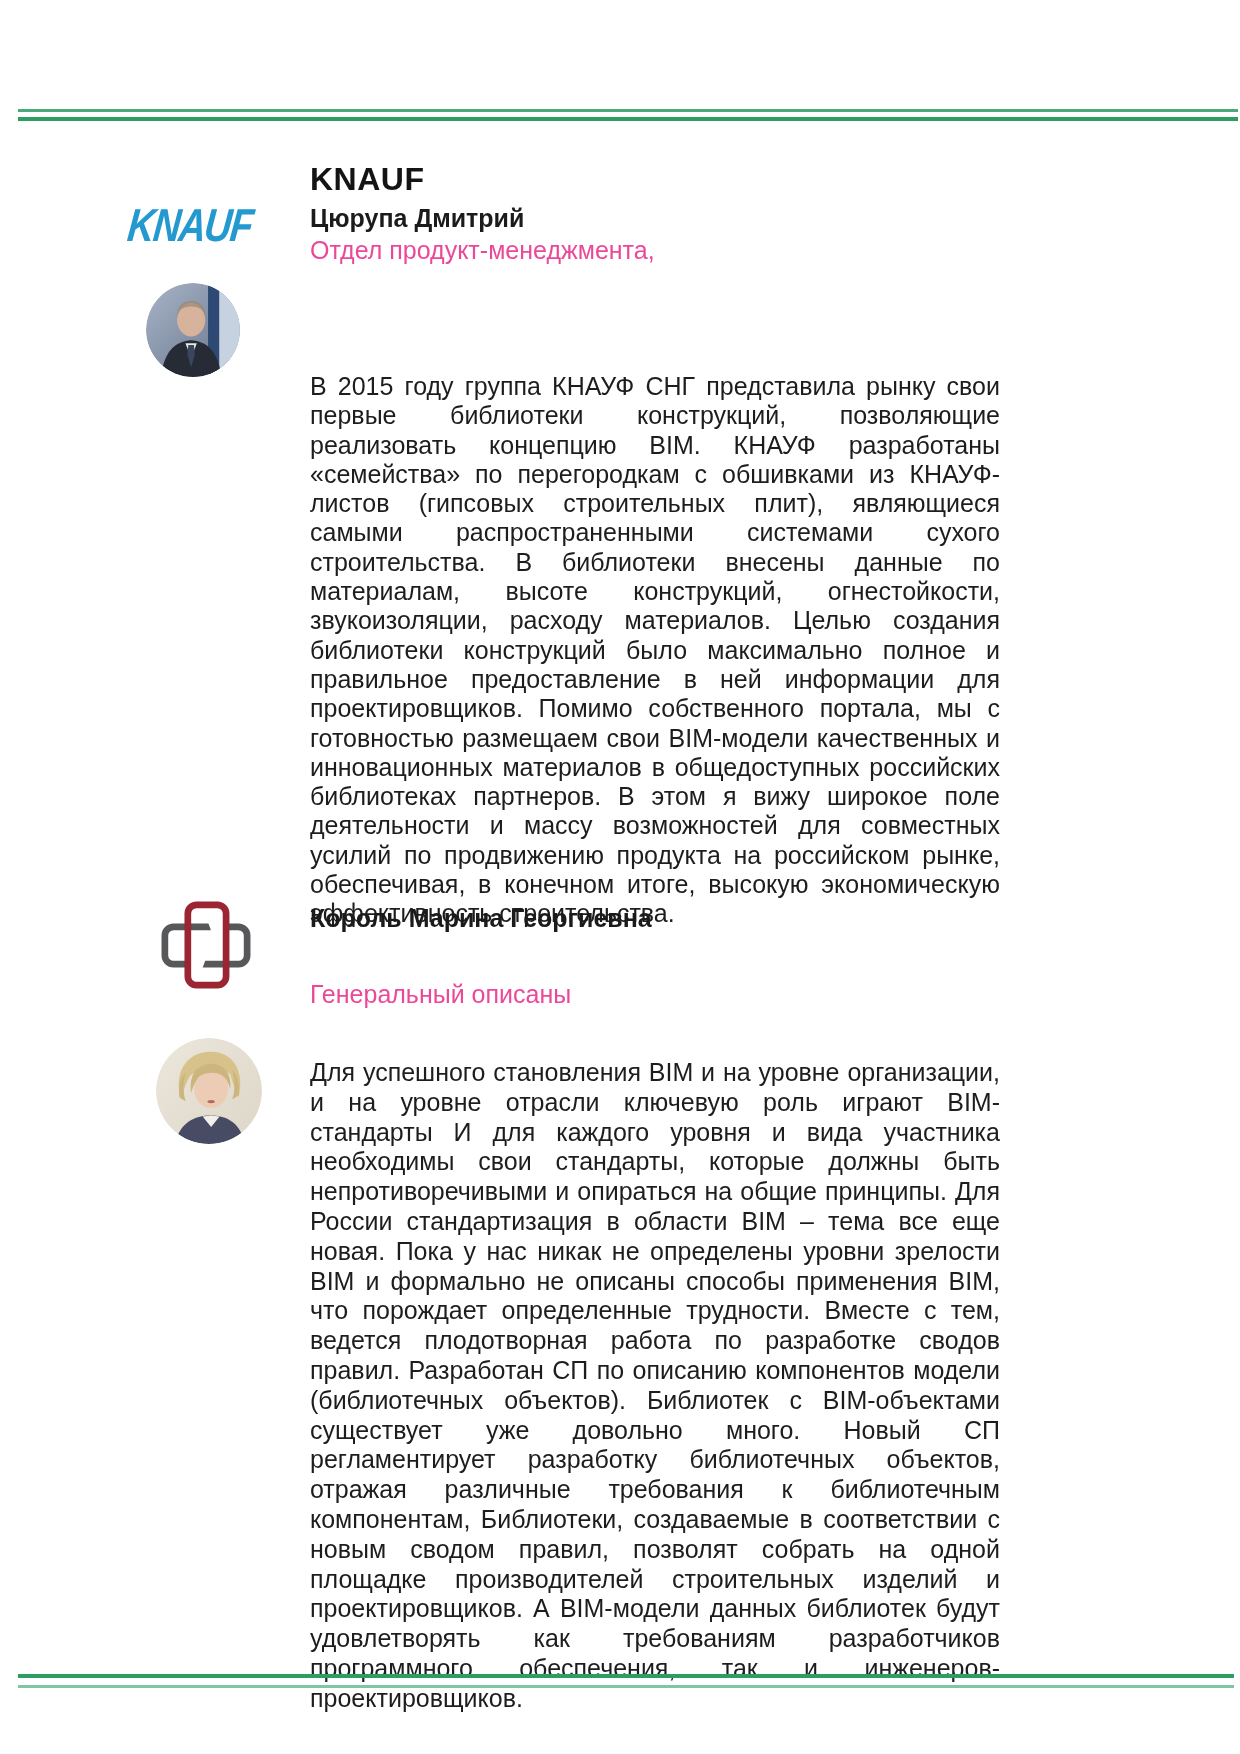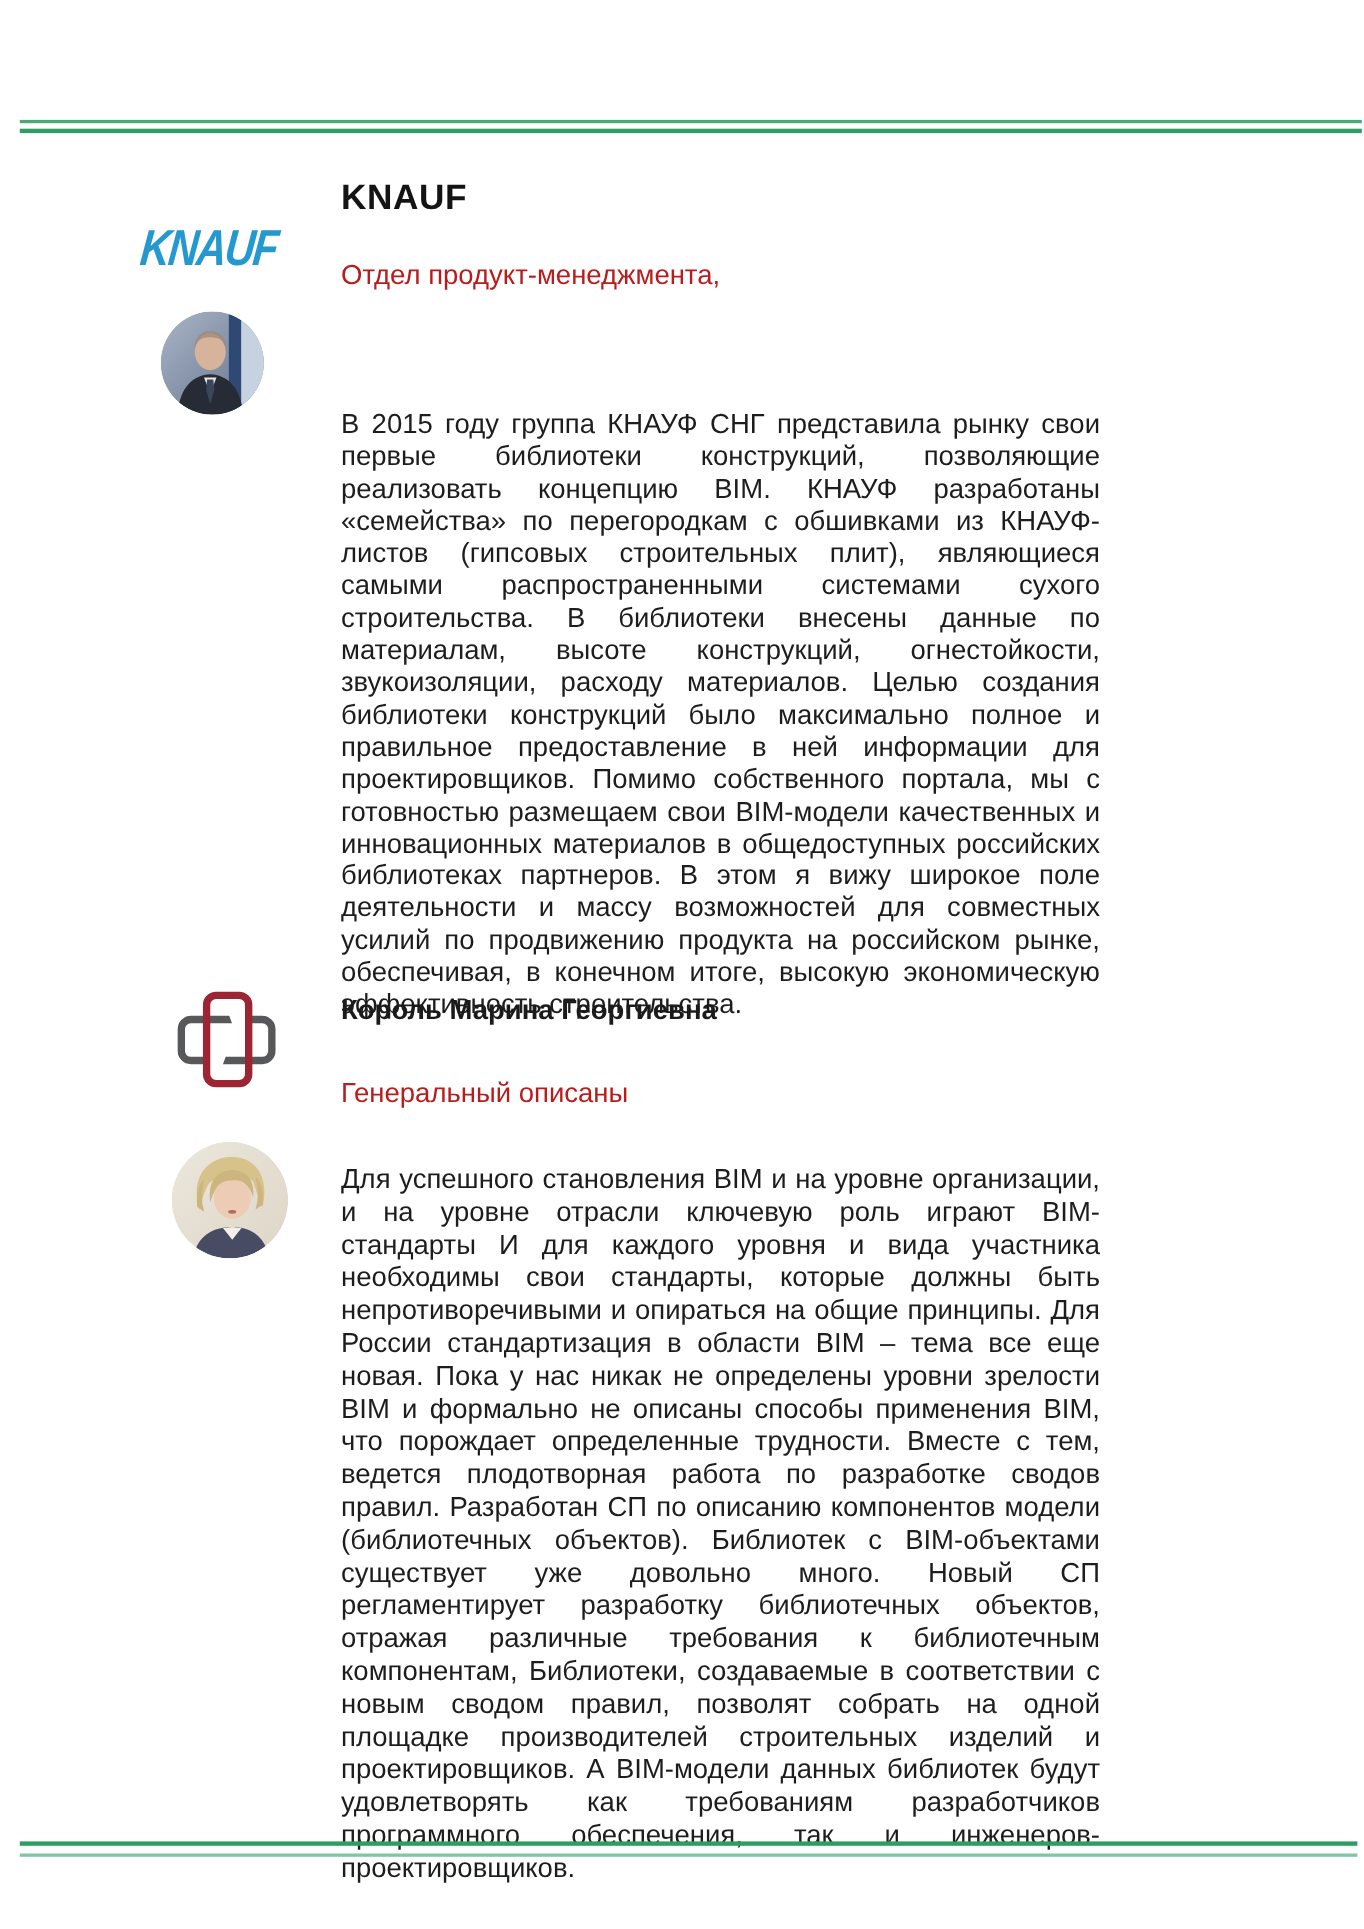--- a/index.html
+++ b/index.html
@@ -37,21 +37,21 @@
   .avatar-woman{left:156px;top:1038px;width:106px;height:106px;}
   .konkurator-logo{position:absolute;left:158px;top:901px;width:96px;height:88px;}
   .konkurator-logo svg{display:block;width:100%;height:100%;}
 
   
   .col{position:absolute;left:310px;width:690px;}
   .company-title{font-weight:bold;color:#141414;margin:0;line-height:1.05;}
   .company-title.knauf{font-size:32px;letter-spacing:0.5px;}
   .company-title.konkurator{font-size:35px;letter-spacing:0.5px;}
   .person-name{font-weight:bold;font-size:25px;margin:0;line-height:29px;color:#1b1b1b;}
-  .role-line{font-size:25px;margin:0;line-height:29px;color:#b91c1c;}
+  .role-line{font-size:25px;margin:0;line-height:29px;color:#ec4899;}
   .body-par{
     font-size:25px;margin:0;color:#1d1d1d;
     text-align:justify;
   }
   .body-par.p1{line-height:29.3px;}
   .body-par.p2{line-height:29.8px;}
 </style>
 </head>
 <body>
 
@@ -83,20 +83,23 @@
         <path d="M33,38 Q32,26 40,21 Q48,17 56,21 Q64,26 63,38 Q62,28 55,26 Q48,24 41,26 Q34,28 33,38 Z" fill="#9a8774" opacity="0.7"></path>
         <path d="M16,100 C19,72 32,62 48,61 C64,62 77,72 80,100 Z" fill="#262b36"></path>
         <polygon points="42,64 54,64 48,80" fill="#e9e9eb"></polygon>
         <polygon points="45,66 51,66 52,76 48,90 44,76" fill="#39465c"></polygon>
       </g>
     </svg>
   </div>
 
   <div class="col" style="top:163px;">
     <h1 class="company-title knauf">KNAUF</h1>
+  </div>
+  <div class="col" style="top:204px;">
+    <p class="person-name">Цюрупа Дмитрий</p>
   </div>
   <div class="col" style="top:236px;">
     <p class="role-line">Отдел продукт-менеджмента,</p>
   </div>
   <div class="col" style="top:372px;">
     <p class="body-par p1">В 2015 году группа КНАУФ СНГ представила рынку свои первые библиотеки конструкций, позволяющие реализовать концепцию BIM. КНАУФ разработаны «семейства» по перегородкам с обшивками из КНАУФ-листов (гипсовых строительных плит), являющиеся самыми распространенными системами сухого строительства. В библиотеки внесены данные по материалам, высоте конструкций, огнестойкости, звукоизоляции, расходу материалов. Целью создания библиотеки конструкций было максимально полное и правильное предоставление в ней информации для проектировщиков. Помимо собственного портала, мы с готовностью размещаем свои BIM-модели качественных и инновационных материалов в общедоступных российских библиотеках партнеров. В этом я вижу широкое поле деятельности и массу возможностей для совместных усилий по продвижению продукта на российском рынке, обеспечивая, в конечном итоге, высокую экономическую эффективность строительства.</p>
   </div>
 
   <div class="konkurator-logo">
     <svg viewBox="0 0 100 92">

